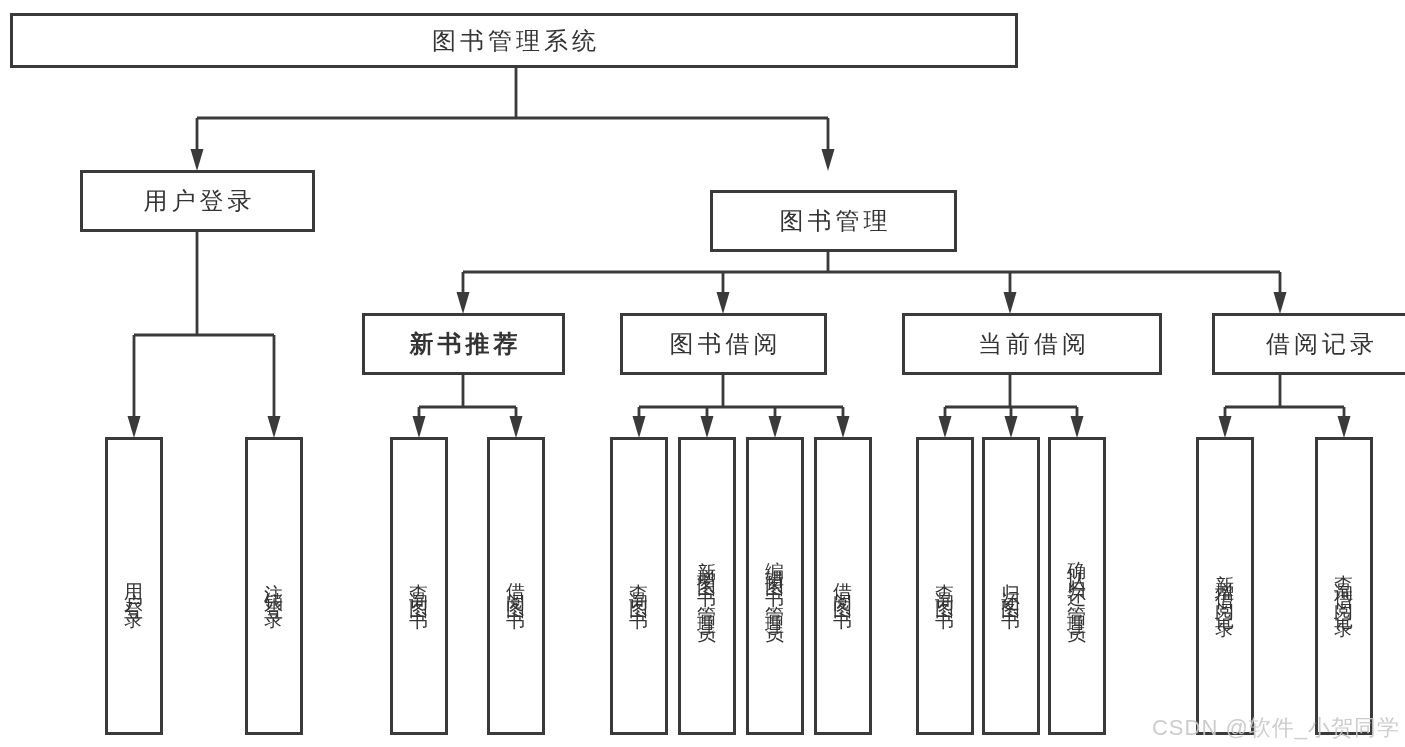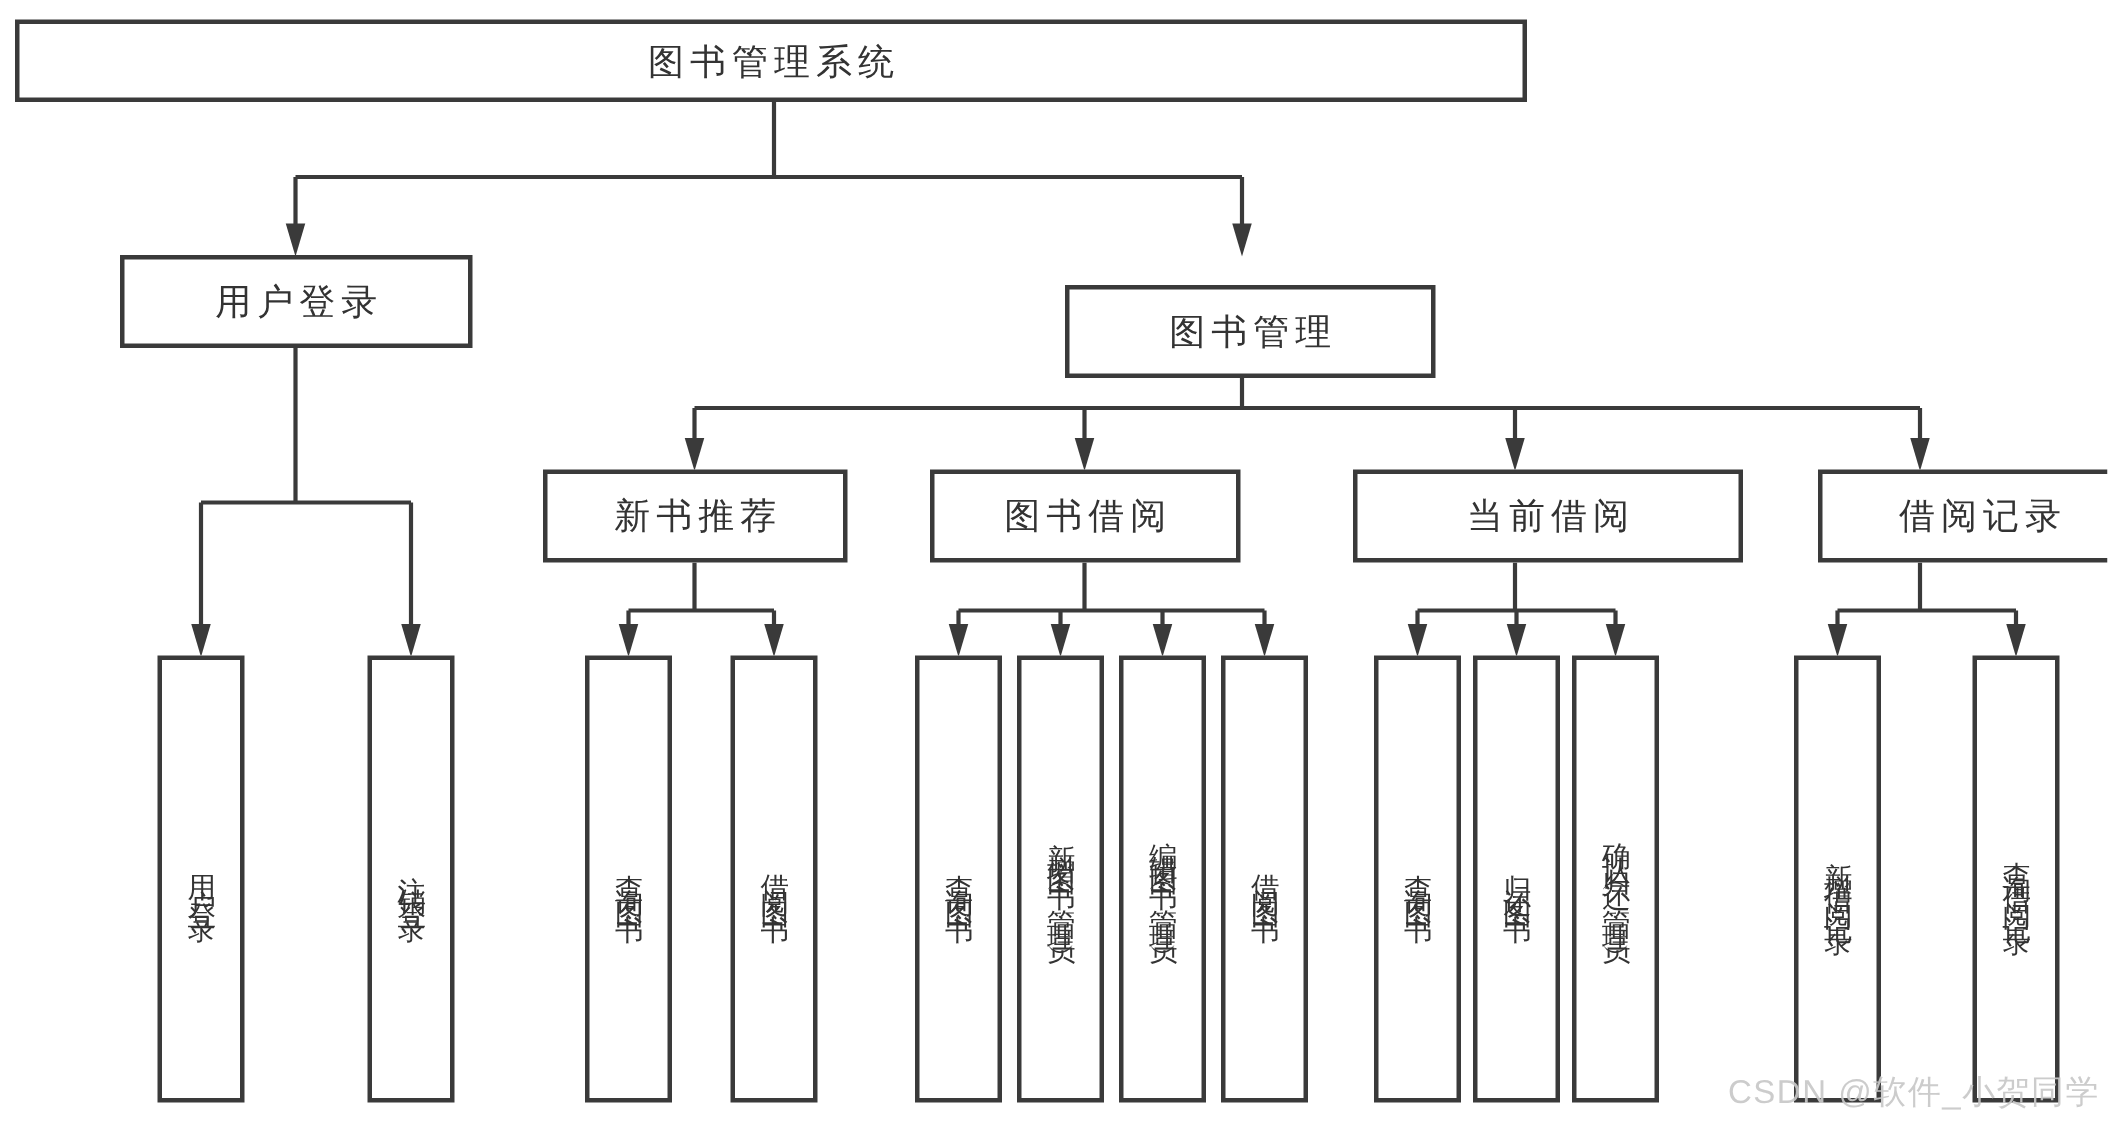--- a/index.html
+++ b/index.html
@@ -91,21 +91,21 @@
       <polygon points="1070.5,416 1083.5,416 1077,438" fill="#3a3a3a"></polygon>
       <polygon points="1218.5,416 1231.5,416 1225,438" fill="#3a3a3a"></polygon>
       <polygon points="1337.5,416 1350.5,416 1344,438" fill="#3a3a3a"></polygon>
     </svg>
 
   <div class="box hlabel" style="left:10px;top:13px;width:1008px;height:55px;">图书管理系统</div>
 
   <div class="box hlabel" style="left:80px;top:170px;width:235px;height:62px;">用户登录</div>
   <div class="box hlabel" style="left:710px;top:170px;width:247px;height:62px;margin-top:20px;">图书管理</div>
 
-  <div class="box hlabel" style="left:362px;top:313px;width:203px;height:62px;">新书推荐</div>
+  <div class="box hlabel" style="left:362px;top:313px;width:203px;height:62px;font-weight:bold;">新书推荐</div>
   <div class="box hlabel" style="left:620px;top:313px;width:207px;height:62px;text-align:right;">图书借阅</div>
   <div class="box hlabel" style="left:902px;top:313px;width:260px;height:62px;">当前借阅</div>
   <div class="box hlabel" style="left:1172px;top:313px;width:216px;height:62px;margin-left:40px;">借阅记录</div>
 
   <div class="box leaf" style="left:105px;">
     <span class="vtext">用户登录</span>
   </div>
   <div class="box leaf" style="left:245px;">
     <span class="vtext">注销登录</span>
   </div>

